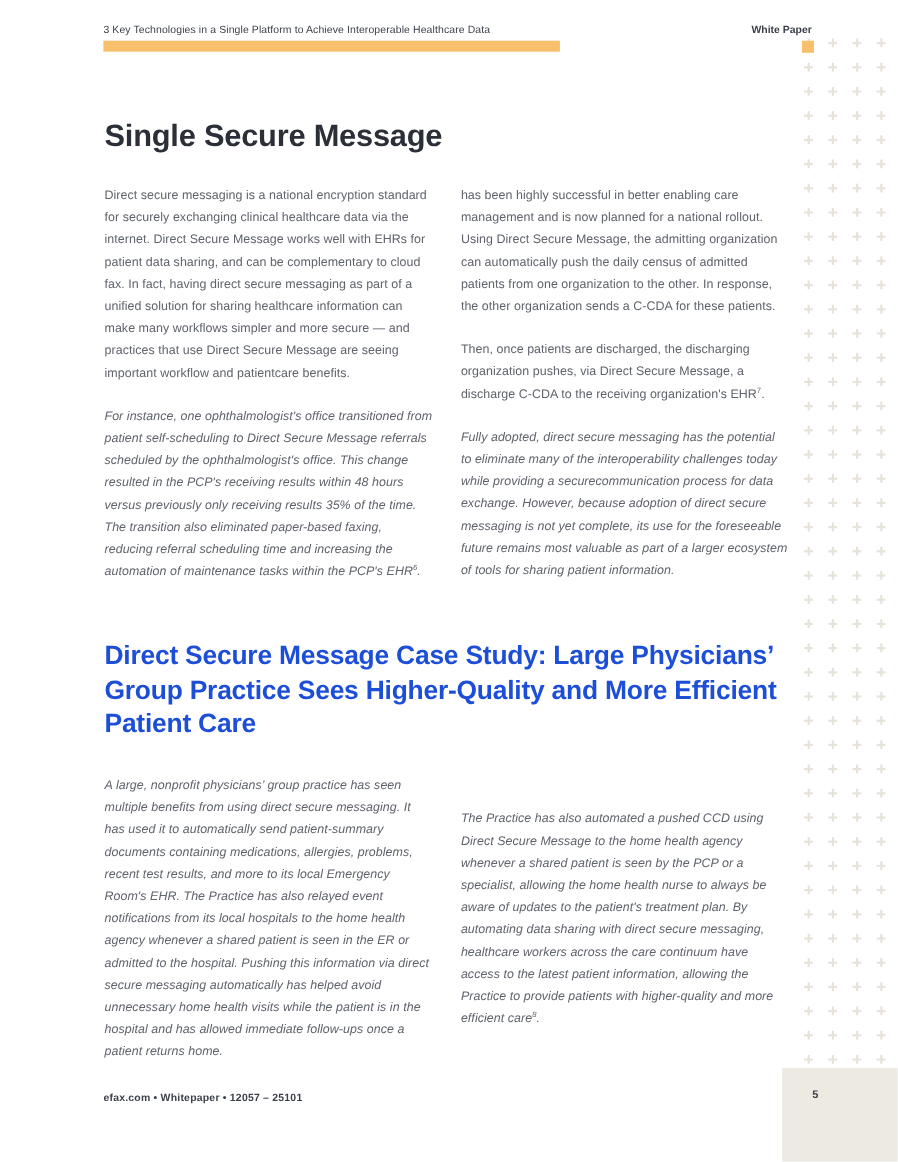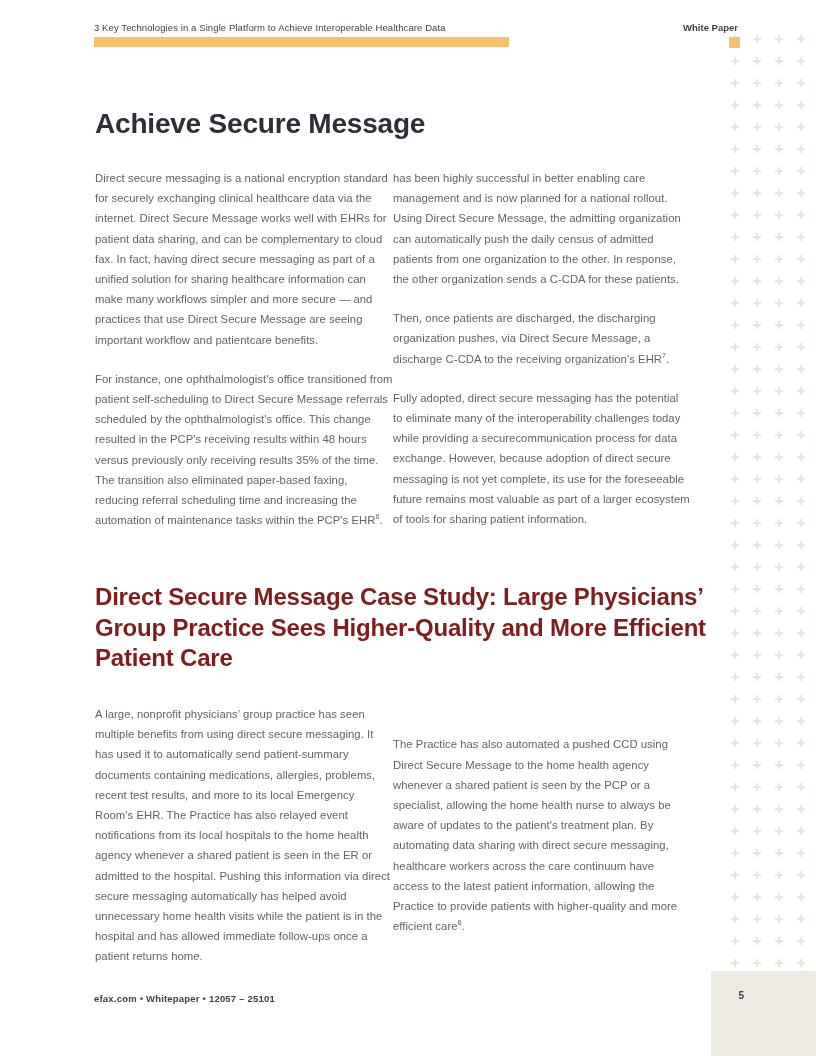--- a/index.html
+++ b/index.html
@@ -121,45 +121,46 @@
   }
 
   h2.section-title2 {
     position: absolute;
     top: 582px;
     left: 95px;
     width: 625px;
     margin: 0;
     font-size: 24px;
     font-weight: bold;
-    color: #7f1d1d;
+    color: #1d4ed8;
     letter-spacing: -0.2px;
     line-height: 1.28;
   }
 
   .cols {
     position: absolute;
     left: 95px;
     width: 622px;
     display: flex;
+    gap: 26px;
   }
   .cols.block-a { top: 168px; }
   .cols.block-b { top: 704px; align-items: center; }
 
   .col {
     width: 298px;
   }
   .col p {
     margin: 0 0 19px 0;
     font-size: 11.3px;
     line-height: 20.2px;
     color: #5f636b;
     letter-spacing: .05px;
   }
-  .col p:last-child { margin-bottom: 0; }
+  .col p:last-child { margin-bottom: 0; font-style: italic; }
 
   sup {
     font-size: 7px;
     vertical-align: super;
     line-height: 0;
   }
 
   
   .footer {
     position: absolute;
@@ -373,21 +374,21 @@
 
   <div class="header">
     <div class="header-title">3 Key Technologies in a Single Platform to Achieve Interoperable Healthcare Data</div>
     <div class="header-kicker">White Paper</div>
   </div>
   <div class="header-rule"></div>
   <div class="header-square"></div>
 
   <div class="content">
 
-    <h1 class="section-title">Achieve Secure Message</h1>
+    <h1 class="section-title">Single Secure Message</h1>
 
     <div class="cols block-a">
       <div class="col">
         <p>Direct secure messaging is a national encryption standard for securely exchanging clinical healthcare data via the internet. Direct Secure Message works well with EHRs for patient data sharing, and can be complementary to cloud fax. In fact, having direct secure messaging as part of a unified solution for sharing healthcare information can make many workflows simpler and more secure — and practices that use Direct Secure Message are seeing important workflow and patientcare benefits.</p>
         <p><span>For instance, one ophthalmologist's office transitioned from patient self-scheduling to Direct Secure Message referrals scheduled by the ophthalmologist's office. This change resulted in the PCP's receiving results within 48 hours versus previously only receiving results 35% of the time. The transition also eliminated paper-based faxing, reducing referral scheduling time and increasing the automation of maintenance tasks within the PCP's EHR</span><sup>6</sup>.</p>
       </div>
       <div class="col">
         <p>has been highly successful in better enabling care management and is now planned for a national rollout. Using Direct Secure Message, the admitting organization can automatically push the daily census of admitted patients from one organization to the other. In response, the other organization sends a C-CDA for these patients.</p>
         <p><span>Then, once patients are discharged, the discharging organization pushes, via Direct Secure Message, a discharge C-CDA to the receiving organization's EHR</span><sup>7</sup>.</p>
         <p>Fully adopted, direct secure messaging has the potential to eliminate many of the interoperability challenges today while providing a securecommunication process for data exchange. However, because adoption of direct secure messaging is not yet complete, its use for the foreseeable future remains most valuable as part of a larger ecosystem of tools for sharing patient information.</p>

